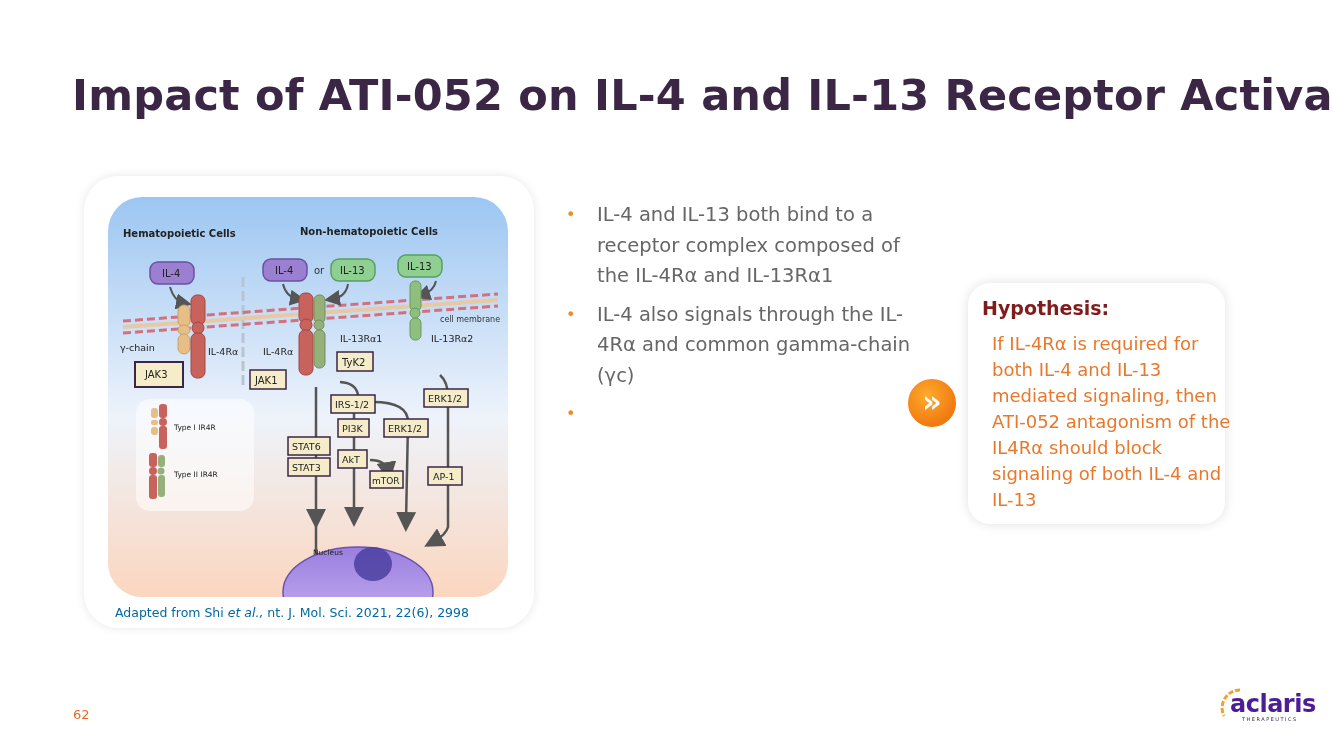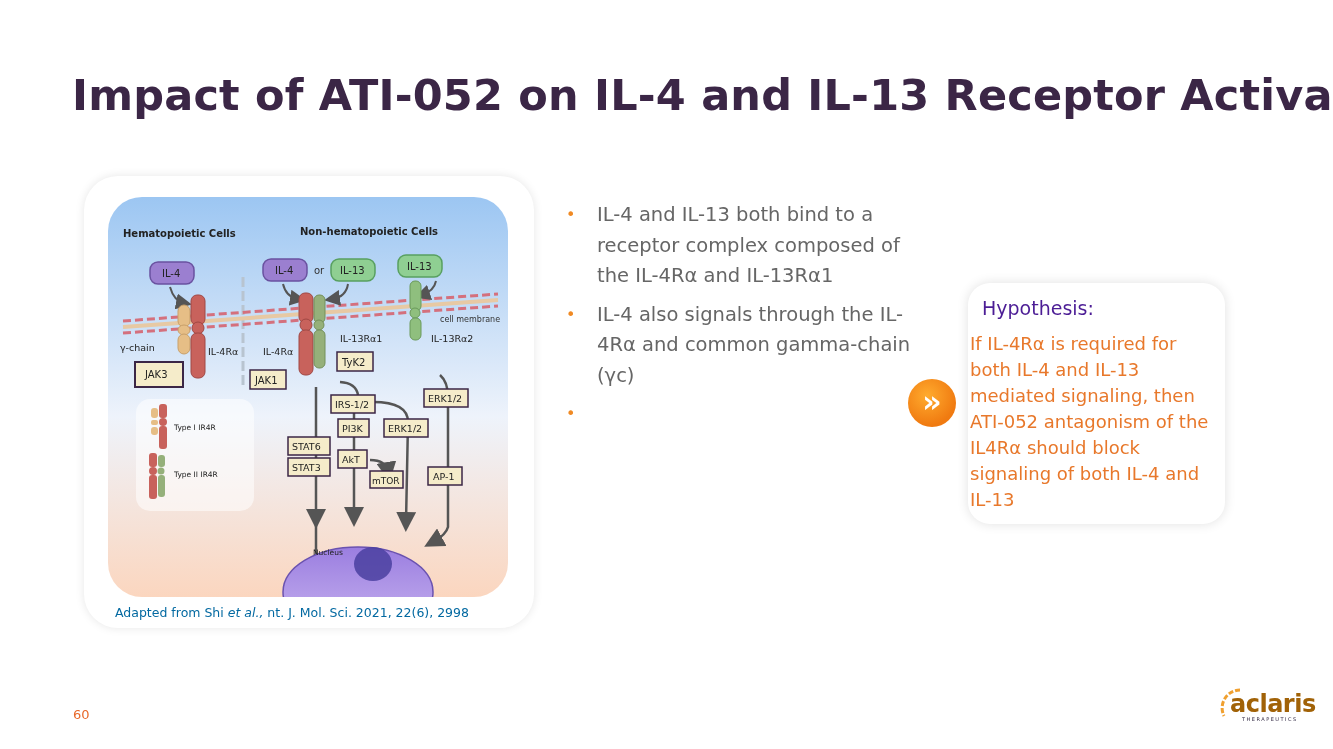--- a/index.html
+++ b/index.html
@@ -12,25 +12,25 @@
   .fig-svg { position:absolute; left:108px; top:197px; }
   .caption { position:absolute; left:115px; top:605px; font-size:12.5px; color:#0369a1; white-space:nowrap; }
   .bullets { position:absolute; left:566px; top:200px; width:360px; margin:0; padding:0; list-style:none; }
   .bullets li { position:relative; padding-left:31px; font-size:19.5px; line-height:30.5px; color:#666; margin-bottom:8px; }
   .bullets li .dot { position:absolute; left:0; top:0; color:#f08a24; font-size:16px; }
   .arrow-btn { position:absolute; left:908px; top:379px; width:48px; height:48px; border-radius:50%;
                background:radial-gradient(circle at 40% 35%, #ffab2e, #f07a10 70%); color:#fff; font-weight:bold;
                font-size:30px; text-align:center; line-height:46px; }
   .hyp-card { position:absolute; left:968px; top:283px; width:257px; height:241px; background:#fff;
               border-radius:22px; box-shadow:0 0 12px rgba(0,0,0,0.12); }
-  .hyp-title { position:absolute; left:14px; top:14px; font-size:19px; font-weight:normal; color:#4c1d95; }
-  .hyp-body { position:absolute; left:2px; top:48px; width:240px; font-size:18px; line-height:26px; color:#e8782b; }
+  .hyp-title { position:absolute; left:14px; top:14px; font-size:19px; font-weight:bold; color:#7f1d1d; }
+  .hyp-body { position:absolute; left:24px; top:48px; width:240px; font-size:18px; line-height:26px; color:#e8782b; }
   .page-num { position:absolute; left:73px; top:707px; font-size:13px; color:#e8692b; }
   .logo { position:absolute; left:1218px; top:686px; width:90px; height:40px; }
-  .logo-word { position:absolute; left:12px; top:4px; font-size:24px; font-weight:bold; color:#a16207; letter-spacing:-0.5px; }
+  .logo-word { position:absolute; left:12px; top:4px; font-size:24px; font-weight:bold; color:#4c1d95; letter-spacing:-0.5px; }
   .logo-sub { position:absolute; left:24px; top:30px; font-size:5px; letter-spacing:1.5px; color:#2e2540; }
   svg text { font-family:"DejaVu Sans", sans-serif; }
 </style>
 </head>
 <body>
 
 <div class="title">Impact of ATI-052 on IL-4 and IL-13 Receptor Activation</div>
 
 <div class="fig-card"></div>
 
@@ -227,21 +227,21 @@
   <li><span class="dot">•</span></li>
 </ul>
 
 <div class="arrow-btn">»</div>
 
 <div class="hyp-card">
   <div class="hyp-title">Hypothesis:</div>
   <div class="hyp-body">If IL-4Rα is required for both IL-4 and IL-13 mediated signaling, then ATI-052 antagonism of the IL4Rα should block signaling of both IL-4 and IL-13</div>
 </div>
 
-<div class="page-num">60</div>
+<div class="page-num">62</div>
 
 <div class="logo">
   <svg width="30" height="34" style="position:absolute;left:0;top:0">
     <path d="M22,4 A18,18 0 0 0 6,30" stroke="#f0a030" stroke-width="3" fill="none" stroke-dasharray="5,2"></path>
   </svg>
   <div class="logo-word">aclaris</div>
   <div class="logo-sub">THERAPEUTICS</div>
 </div>
 
 </body></html>

